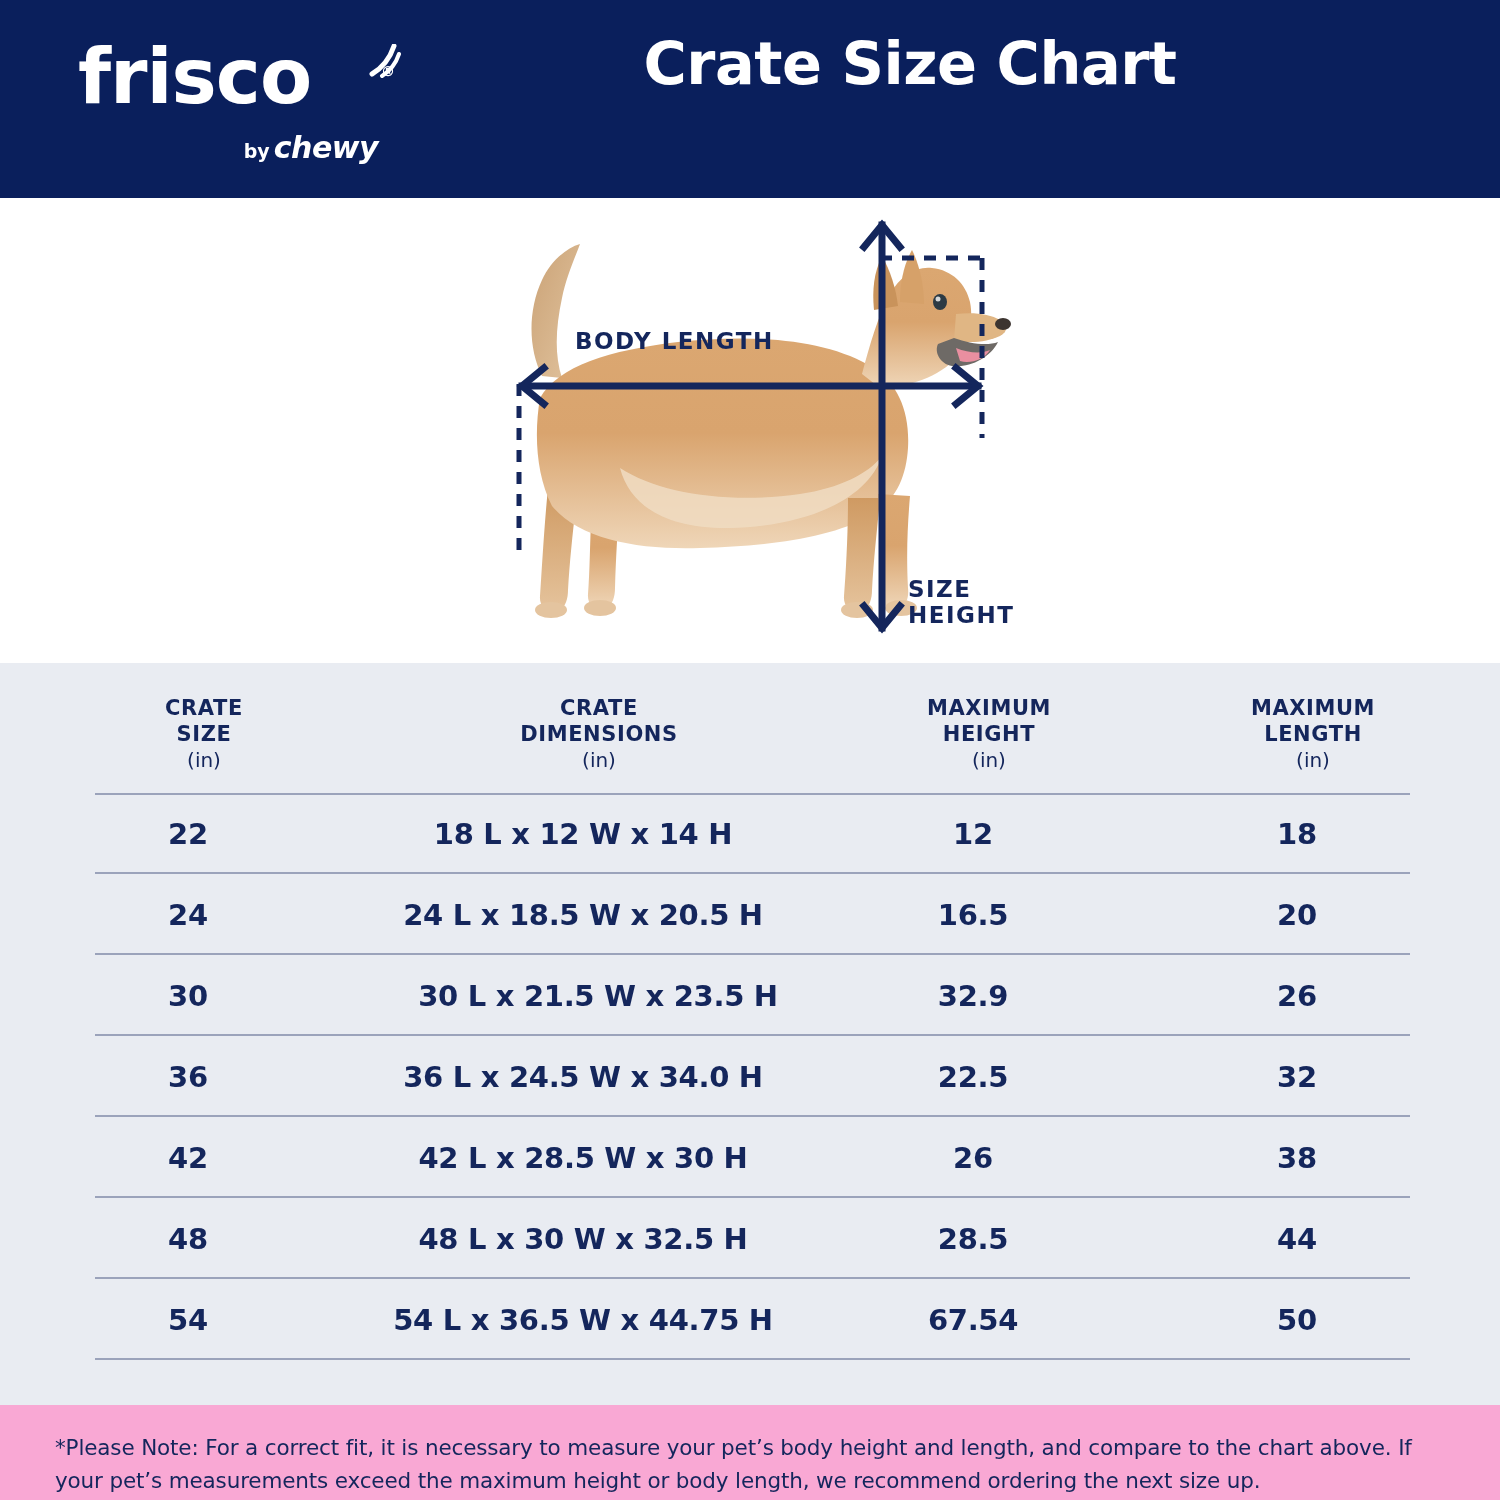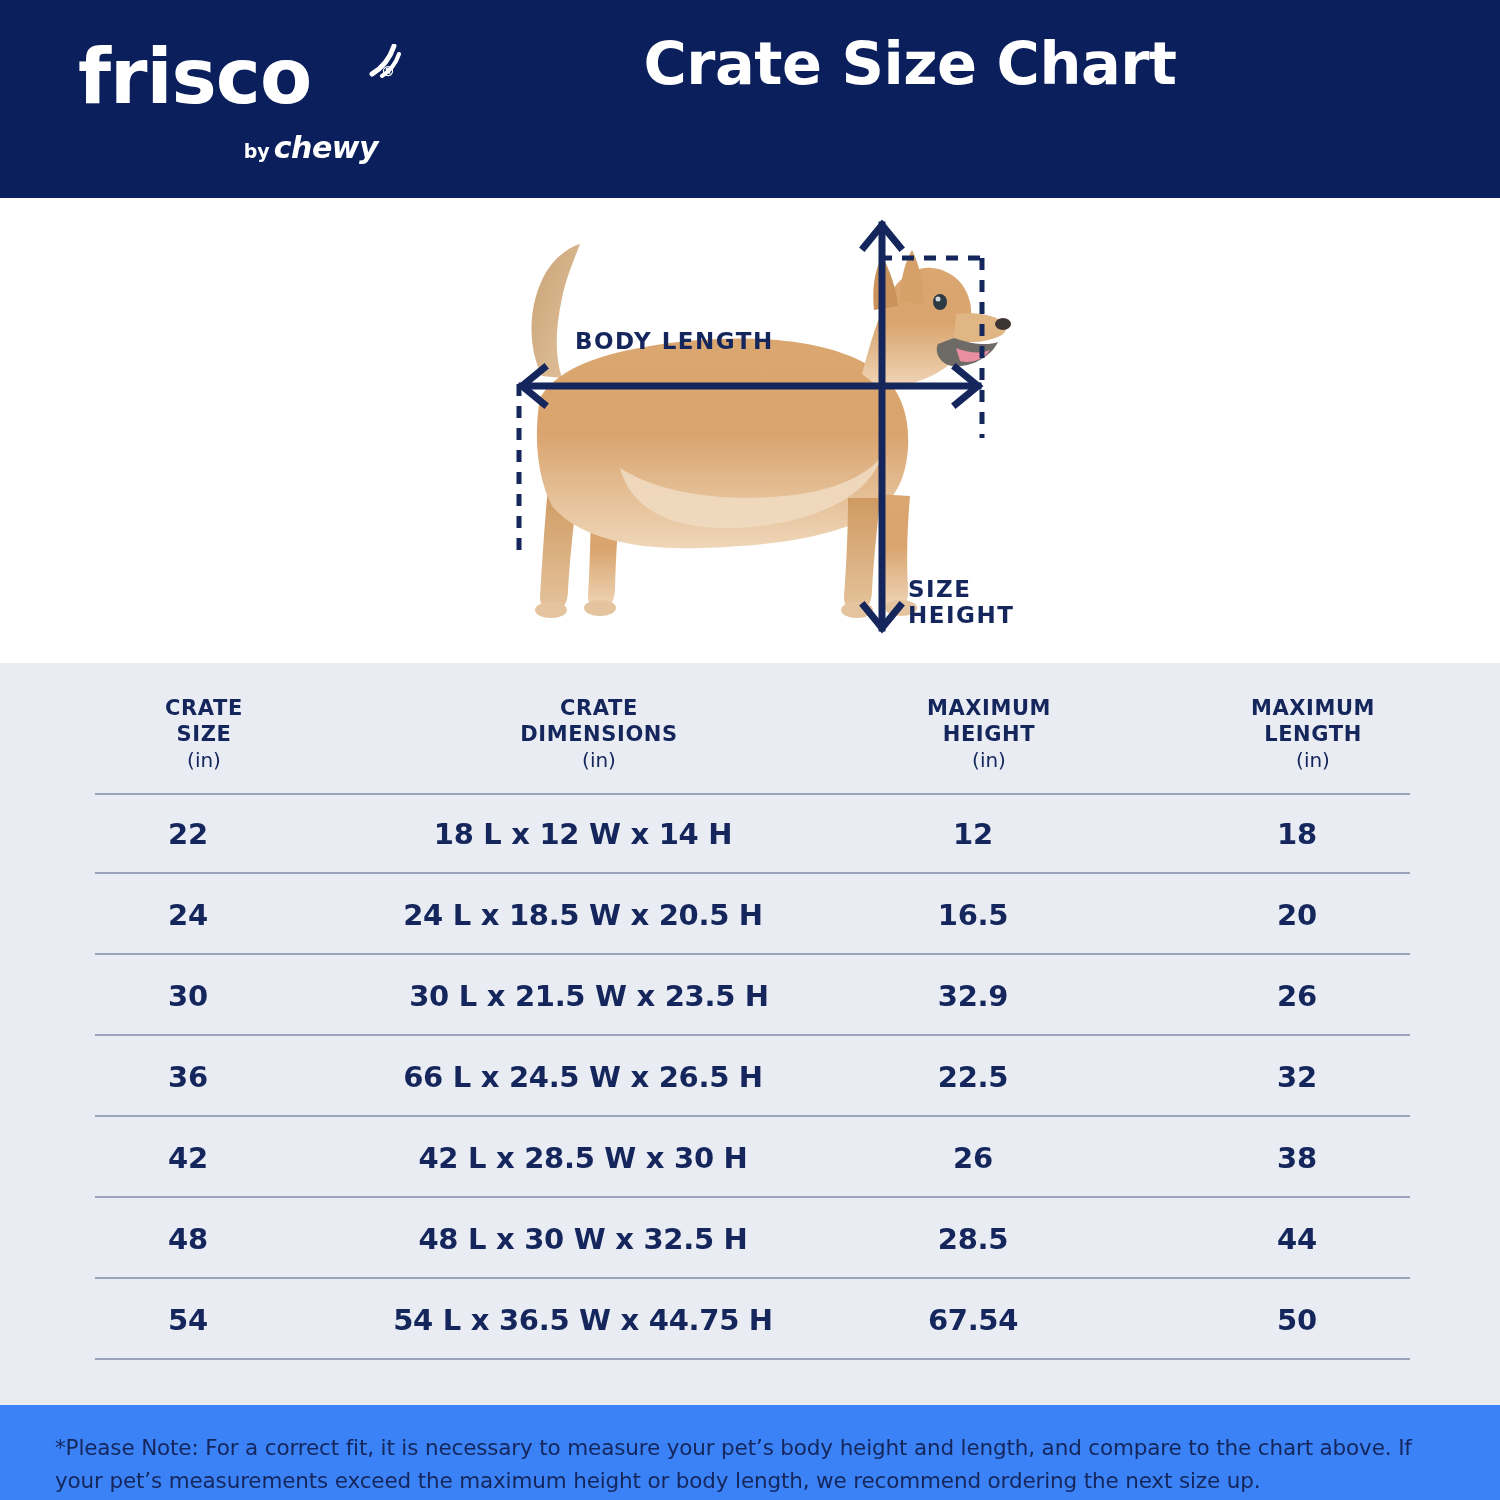--- a/index.html
+++ b/index.html
@@ -217,21 +217,21 @@
     bottom: auto;
   }
 
   
   .footnote {
     position: absolute;
     left: 0;
     top: 1405px;
     width: 1500px;
     height: 95px;
-    background: #3b82f6;
+    background: #f9a8d4;
     padding-left: 36px;
   }
   .footnote p {
     position: absolute;
     left: 55px;
     top: 26px;
     width: 1400px;
     font-family: "DejaVu Sans", sans-serif;
     font-size: 21.5px;
     font-weight: 400;
@@ -394,28 +394,28 @@
         </div>
         <div class="row">
           <div class="cell" style="left: -62px; width: 500px;">24</div>
           <div class="cell" style="left: 333px; width: 500px;">24 L x 18.5 W x 20.5 H</div>
           <div class="cell" style="left: 723px; width: 500px;">16.5</div>
           <div class="cell" style="left: 1047px; width: 500px;">20</div>
           <div class="divider"></div>
         </div>
         <div class="row">
           <div class="cell" style="left: -62px; width: 500px;">30</div>
-          <div class="cell" style="left: 339px; width: 500px;">30 L x 21.5 W x 23.5 H</div>
+          <div class="cell" style="left: 348px; width: 500px;">30 L x 21.5 W x 23.5 H</div>
           <div class="cell" style="left: 723px; width: 500px;">32.9</div>
           <div class="cell" style="left: 1047px; width: 500px;">26</div>
           <div class="divider"></div>
         </div>
         <div class="row">
           <div class="cell" style="left: -62px; width: 500px;">36</div>
-          <div class="cell" style="left: 333px; width: 500px;">66 L x 24.5 W x 26.5 H</div>
+          <div class="cell" style="left: 333px; width: 500px;">36 L x 24.5 W x 34.0 H</div>
           <div class="cell" style="left: 723px; width: 500px;">22.5</div>
           <div class="cell" style="left: 1047px; width: 500px;">32</div>
           <div class="divider"></div>
         </div>
         <div class="row">
           <div class="cell" style="left: -62px; width: 500px;">42</div>
           <div class="cell" style="left: 333px; width: 500px;">42 L x 28.5 W x 30 H</div>
           <div class="cell" style="left: 723px; width: 500px;">26</div>
           <div class="cell" style="left: 1047px; width: 500px;">38</div>
           <div class="divider"></div>

